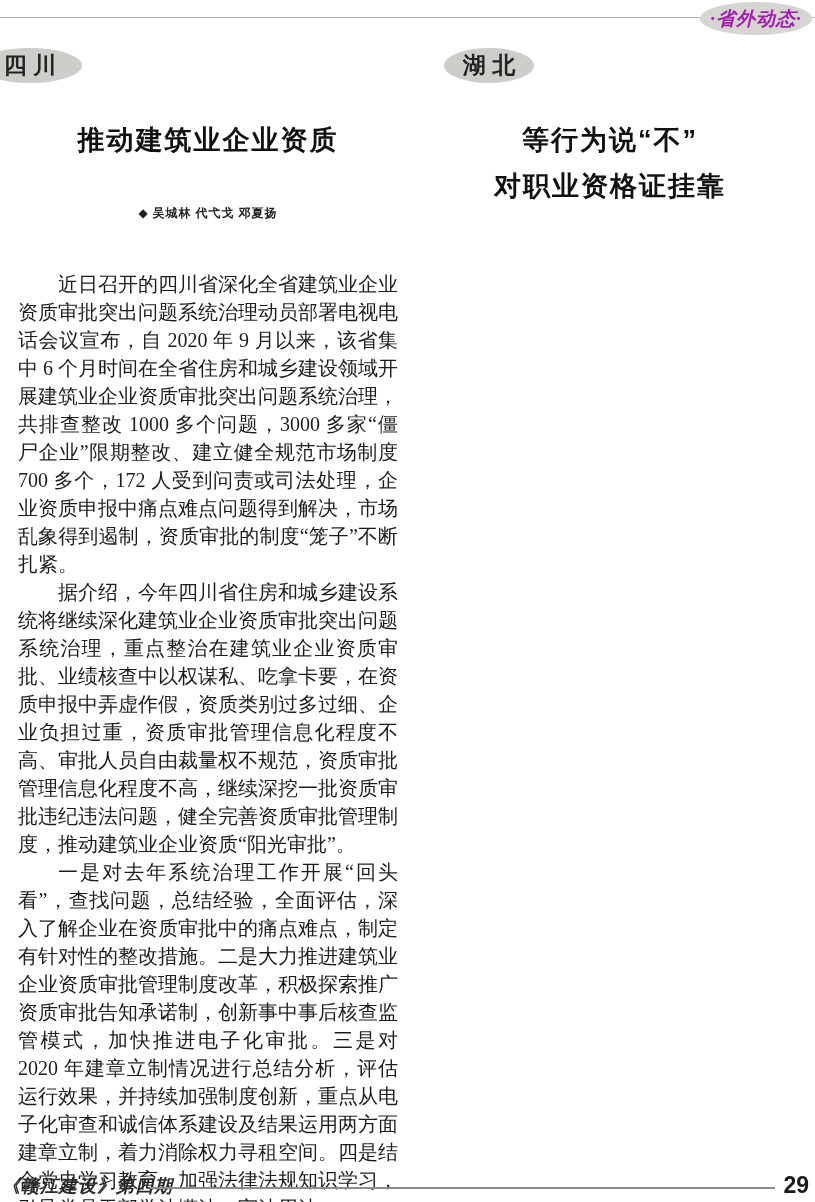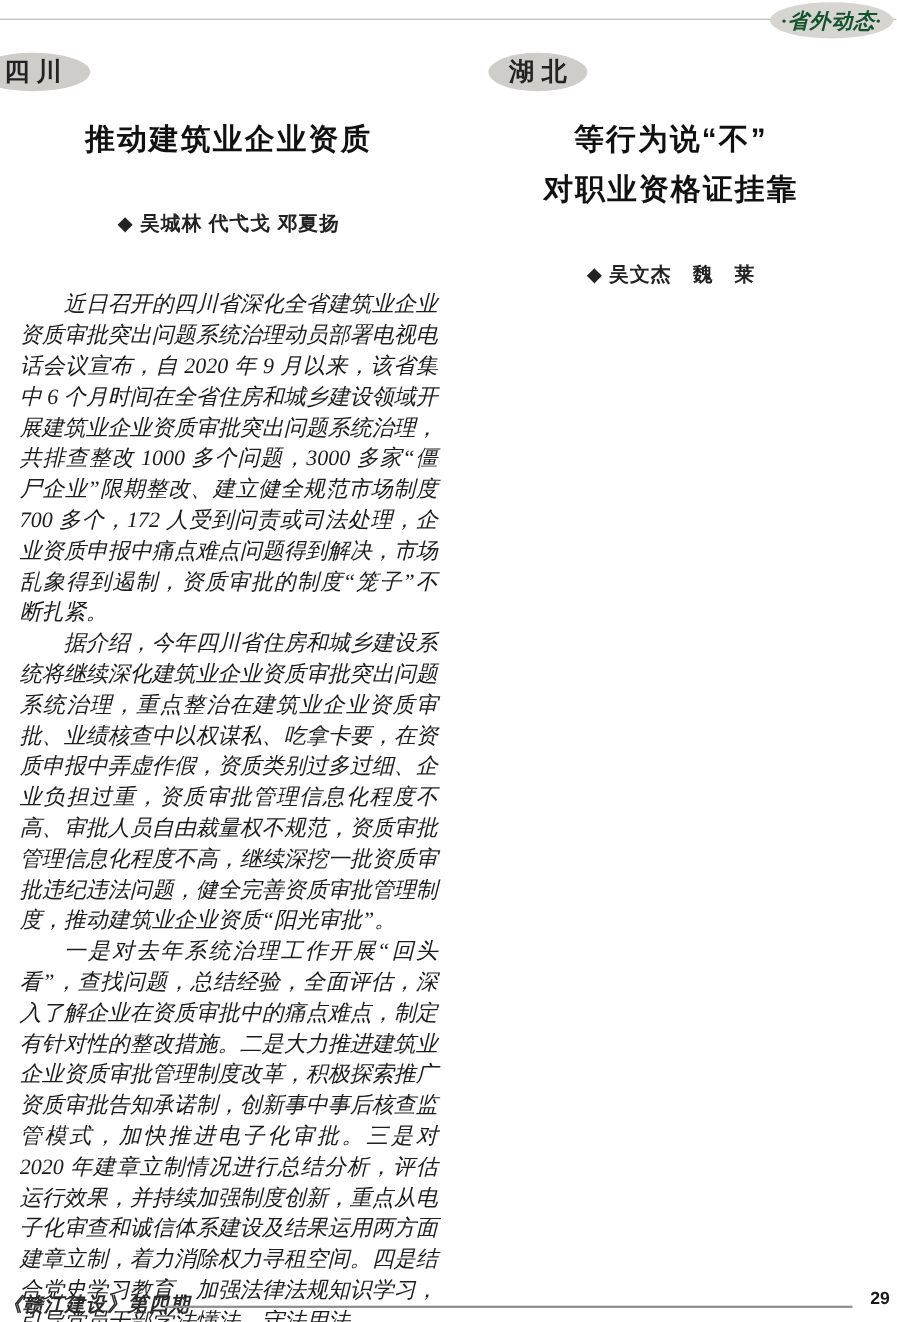--- a/index.html
+++ b/index.html
@@ -4,51 +4,51 @@
 <style>
   html,body{margin:0;padding:0;}
   body{
     width:815px;height:1202px;position:relative;background:#ffffff;
     overflow:hidden;font-family:"Liberation Serif","DejaVu Serif",serif;color:#1c1c1c;
   }
   .top-rule{position:absolute;top:17px;left:0;width:815px;border-top:1px solid #b3b3b3;}
   .header-badge{
     position:absolute;top:2px;right:3px;width:112px;height:33px;background:#d7d5d2;
     border-radius:50%;display:flex;align-items:center;justify-content:center;
-    font-style:italic;font-weight:bold;font-size:19px;letter-spacing:1px;color:#14532d;
+    font-style:italic;font-weight:bold;font-size:19px;letter-spacing:1px;color:#a21caf;
   }
   .columns{position:absolute;top:0;left:18px;width:782px;display:flex;gap:22px;}
   .col{width:380px;}
   .region-badge{
     margin-top:48px;width:104px;height:35px;background:#cfcdca;border-radius:50%;
     display:flex;align-items:center;justify-content:center;
     font-family:"Liberation Sans","DejaVu Sans",sans-serif;font-weight:600;font-size:23px;color:#222;
   }
   .col-left .region-badge{margin-left:-40px;}
   .col-right .region-badge{margin-left:24px;width:90px;}
   .article-title{
-    margin-top:20px;text-align:center;font-family:"Liberation Sans","DejaVu Sans",sans-serif;
+    margin-top:34px;text-align:center;font-family:"Liberation Sans","DejaVu Sans",sans-serif;
     font-weight:bold;font-size:27px;line-height:46px;letter-spacing:2px;color:#111;
   }
   .authors{
-    margin-top:42px;text-align:center;font-weight:bold;font-size:18px;
+    margin-top:42px;text-align:center;font-weight:bold;font-size:12px;
     letter-spacing:1px;color:#222;
   }
   .body-text{margin-top:48px;text-align:justify;font-size:20px;color:#1c1c1c;}
   .body-text p{margin:0;text-indent:2em;}
-  .col-left .body-text p{line-height:28px;font-style:italic;}
+  .col-left .body-text p{line-height:28px;}
   .col-right .body-text p{line-height:32px;}
   .footer-journal{
     position:absolute;left:2px;top:1174px;font-style:italic;font-weight:bold;
     font-size:18px;letter-spacing:1px;color:#2a2a2a;
   }
   .footer-line{position:absolute;left:150px;top:1187px;width:625px;border-top:2px solid #8d8d8d;}
   .footer-page{
     position:absolute;right:6px;top:1172px;font-family:"Liberation Sans","DejaVu Sans",sans-serif;
-    font-weight:bold;font-size:16px;color:#1a1a1a;
+    font-weight:bold;font-size:23px;color:#1a1a1a;
   }
 </style>
 </head>
 <body>
 
 <div class="top-rule"></div>
 <div class="header-badge">
   <span>·省外动态·</span>
 </div>
 
@@ -70,21 +70,20 @@
   </div>
 
   <div class="col col-right">
     <div class="region-badge">
       <span>湖 北</span>
     </div>
     <div class="article-title">
       <div>等行为说“不”</div>
       <div>对职业资格证挂靠</div>
     </div>
-    <div class="authors">◆ 吴文杰　魏　莱</div>
     <div class="body-text">
     </div>
   </div>
 
 </div>
 
 <div class="footer-journal">《赣江建设》第四期</div>
 <div class="footer-line"></div>
 <div class="footer-page">29</div>
 

